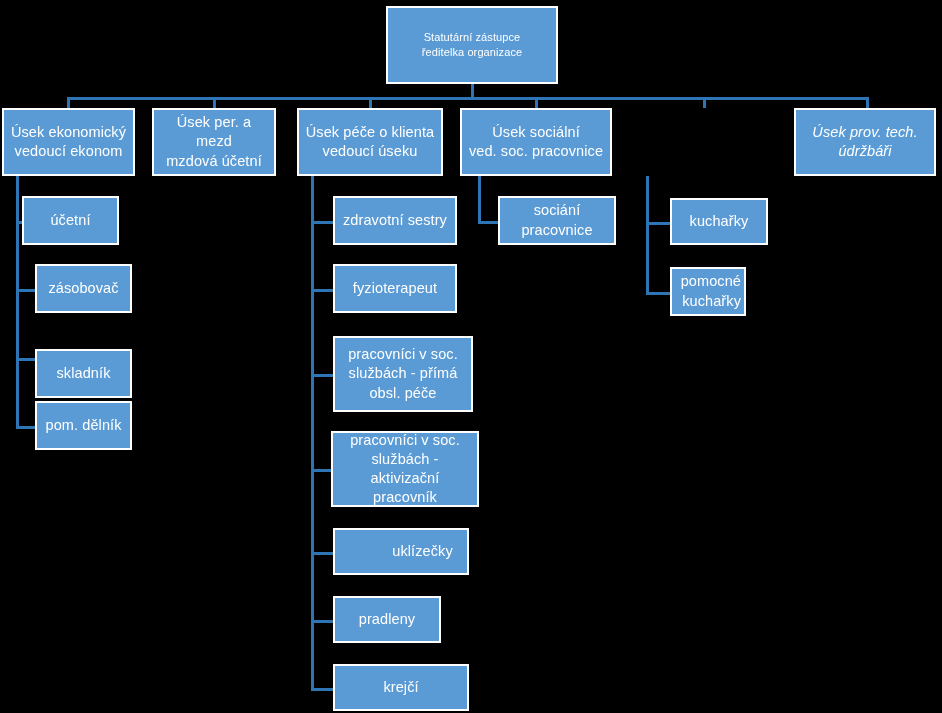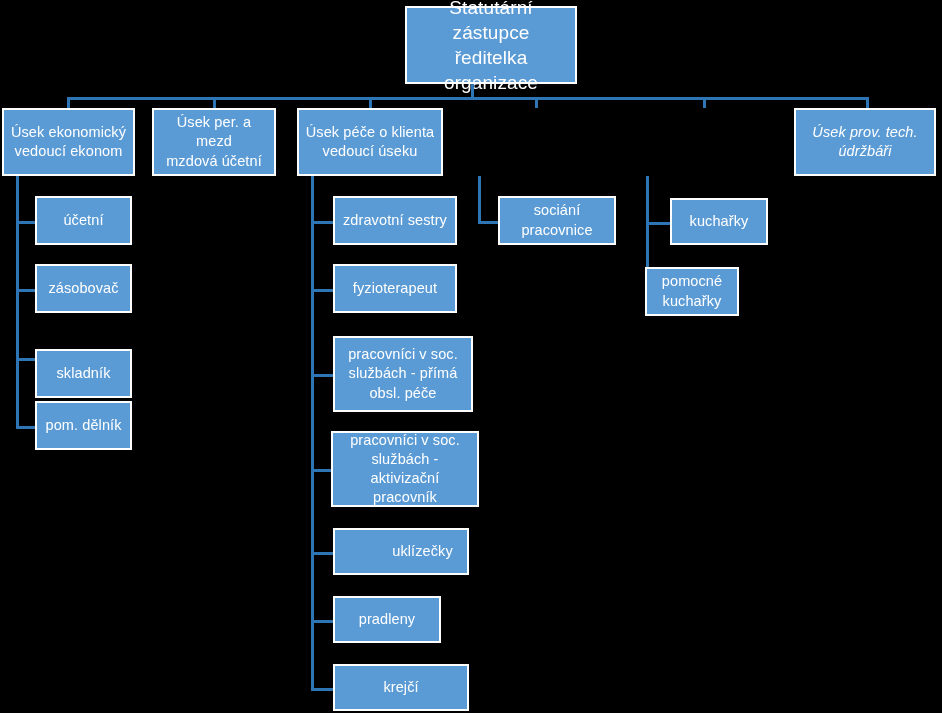--- a/index.html
+++ b/index.html
@@ -31,22 +31,21 @@
     font-size: 14.5px;
     padding: 2px 3px;
     letter-spacing: 0.1px;
   }
   .node .node-label {
     display: block;
     width: 100%;
     white-space: pre-line;
   }
   .node.root {
-    font-size: 19px;
-    margin-left: 19px;
+    font-size: 11px;
   }
   .node.level2 {
     font-size: 14.5px;
   }
   .node.leaf {
     font-size: 14.5px;
   }
   .connector {
     position: absolute;
     background: #2E75B6;
@@ -68,21 +67,21 @@
     </div>
     <div class="connector v" style="left: 471px; top: 84px; height: 16px;"></div>
     <div class="connector h" style="left: 67px; top: 97px; width: 802px;"></div>
     <div class="connector v" style="left: 67px; top: 97px; height: 11px;"></div>
     <div class="node level2" style="left: 2px; top: 108px; width: 133px; height: 68px; justify-content: flex-end;">
       <span class="node-label">Úsek ekonomický
 vedoucí ekonom</span>
     </div>
     <div class="connector v" style="left: 16px; top: 176px; height: 253px;"></div>
     <div class="connector h" style="left: 16px; top: 221px; width: 19px;"></div>
-    <div class="node leaf" style="left: 35px; top: 196px; width: 97px; height: 49px;">
+    <div class="node leaf" style="left: 22px; top: 196px; width: 97px; height: 49px;">
       <span class="node-label">účetní</span>
     </div>
     <div class="connector h" style="left: 16px; top: 289px; width: 19px;"></div>
     <div class="node leaf" style="left: 35px; top: 264px; width: 97px; height: 49px;">
       <span class="node-label">zásobovač</span>
     </div>
     <div class="connector h" style="left: 16px; top: 358px; width: 19px;"></div>
     <div class="node leaf" style="left: 35px; top: 333px; width: 97px; height: 49px; margin-top: 16px;">
       <span class="node-label">skladník</span>
     </div>
@@ -127,34 +126,38 @@
     </div>
     <div class="connector h" style="left: 311px; top: 620px; width: 22px;"></div>
     <div class="node leaf" style="left: 333px; top: 596px; width: 108px; height: 47px;">
       <span class="node-label">pradleny</span>
     </div>
     <div class="connector h" style="left: 311px; top: 688px; width: 22px;"></div>
     <div class="node leaf" style="left: 333px; top: 664px; width: 136px; height: 47px;">
       <span class="node-label">krejčí</span>
     </div>
     <div class="connector v" style="left: 535px; top: 97px; height: 11px;"></div>
+    <div class="node level2" style="left: 460px; top: 108px; width: 152px; height: 68px;">
+      <span class="node-label">Úsek sociální
+ved. soc. pracovnice</span>
+    </div>
     <div class="connector v" style="left: 478px; top: 176px; height: 48px;"></div>
     <div class="connector h" style="left: 478px; top: 221px; width: 20px;"></div>
     <div class="node leaf" style="left: 498px; top: 196px; width: 118px; height: 49px;">
       <span class="node-label">sociání
 pracovnice</span>
     </div>
     <div class="connector v" style="left: 703px; top: 97px; height: 11px;"></div>
     <div class="connector v" style="left: 646px; top: 176px; height: 119px;"></div>
     <div class="connector h" style="left: 646px; top: 222px; width: 24px;"></div>
     <div class="node leaf" style="left: 670px; top: 198px; width: 98px; height: 47px;">
       <span class="node-label">kuchařky</span>
     </div>
     <div class="connector h" style="left: 646px; top: 292px; width: 24px;"></div>
-    <div class="node leaf" style="left: 645px; top: 267px; width: 94px; height: 49px;">
+    <div class="node leaf" style="left: 670px; top: 267px; width: 76px; height: 49px; text-align: right;">
       <span class="node-label">pomocné
 kuchařky</span>
     </div>
     <div class="connector v" style="left: 866px; top: 97px; height: 11px;"></div>
     <div class="node level2" style="left: 794px; top: 108px; width: 142px; height: 68px; font-style: italic;">
       <span class="node-label">Úsek prov. tech.
 údržbáři</span>
     </div>
   </div>
 

